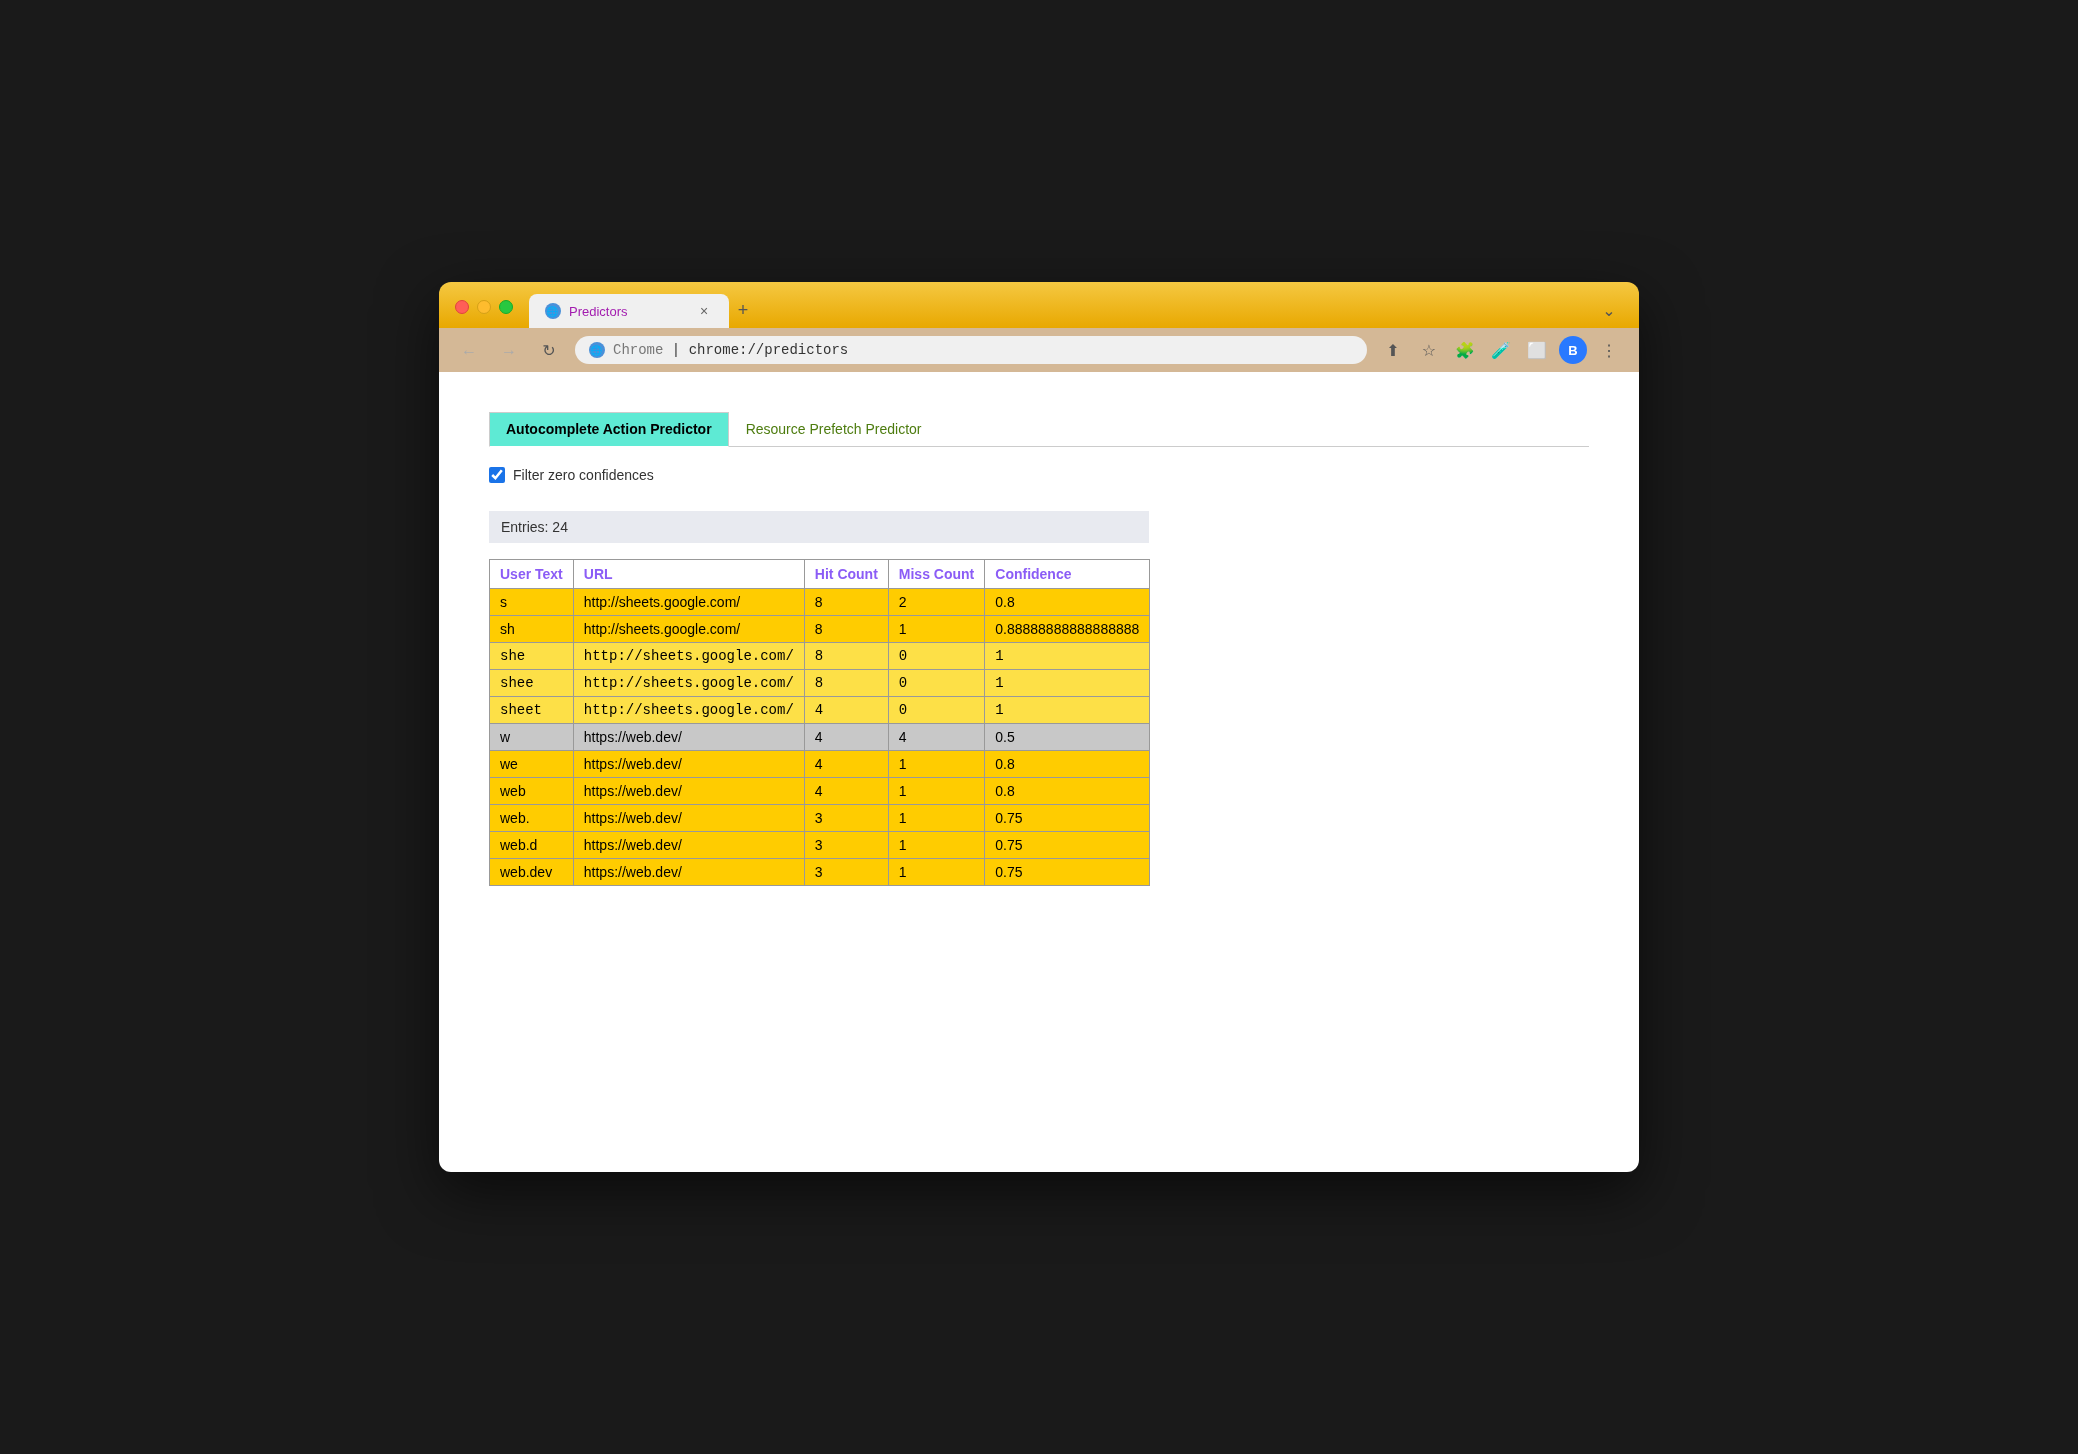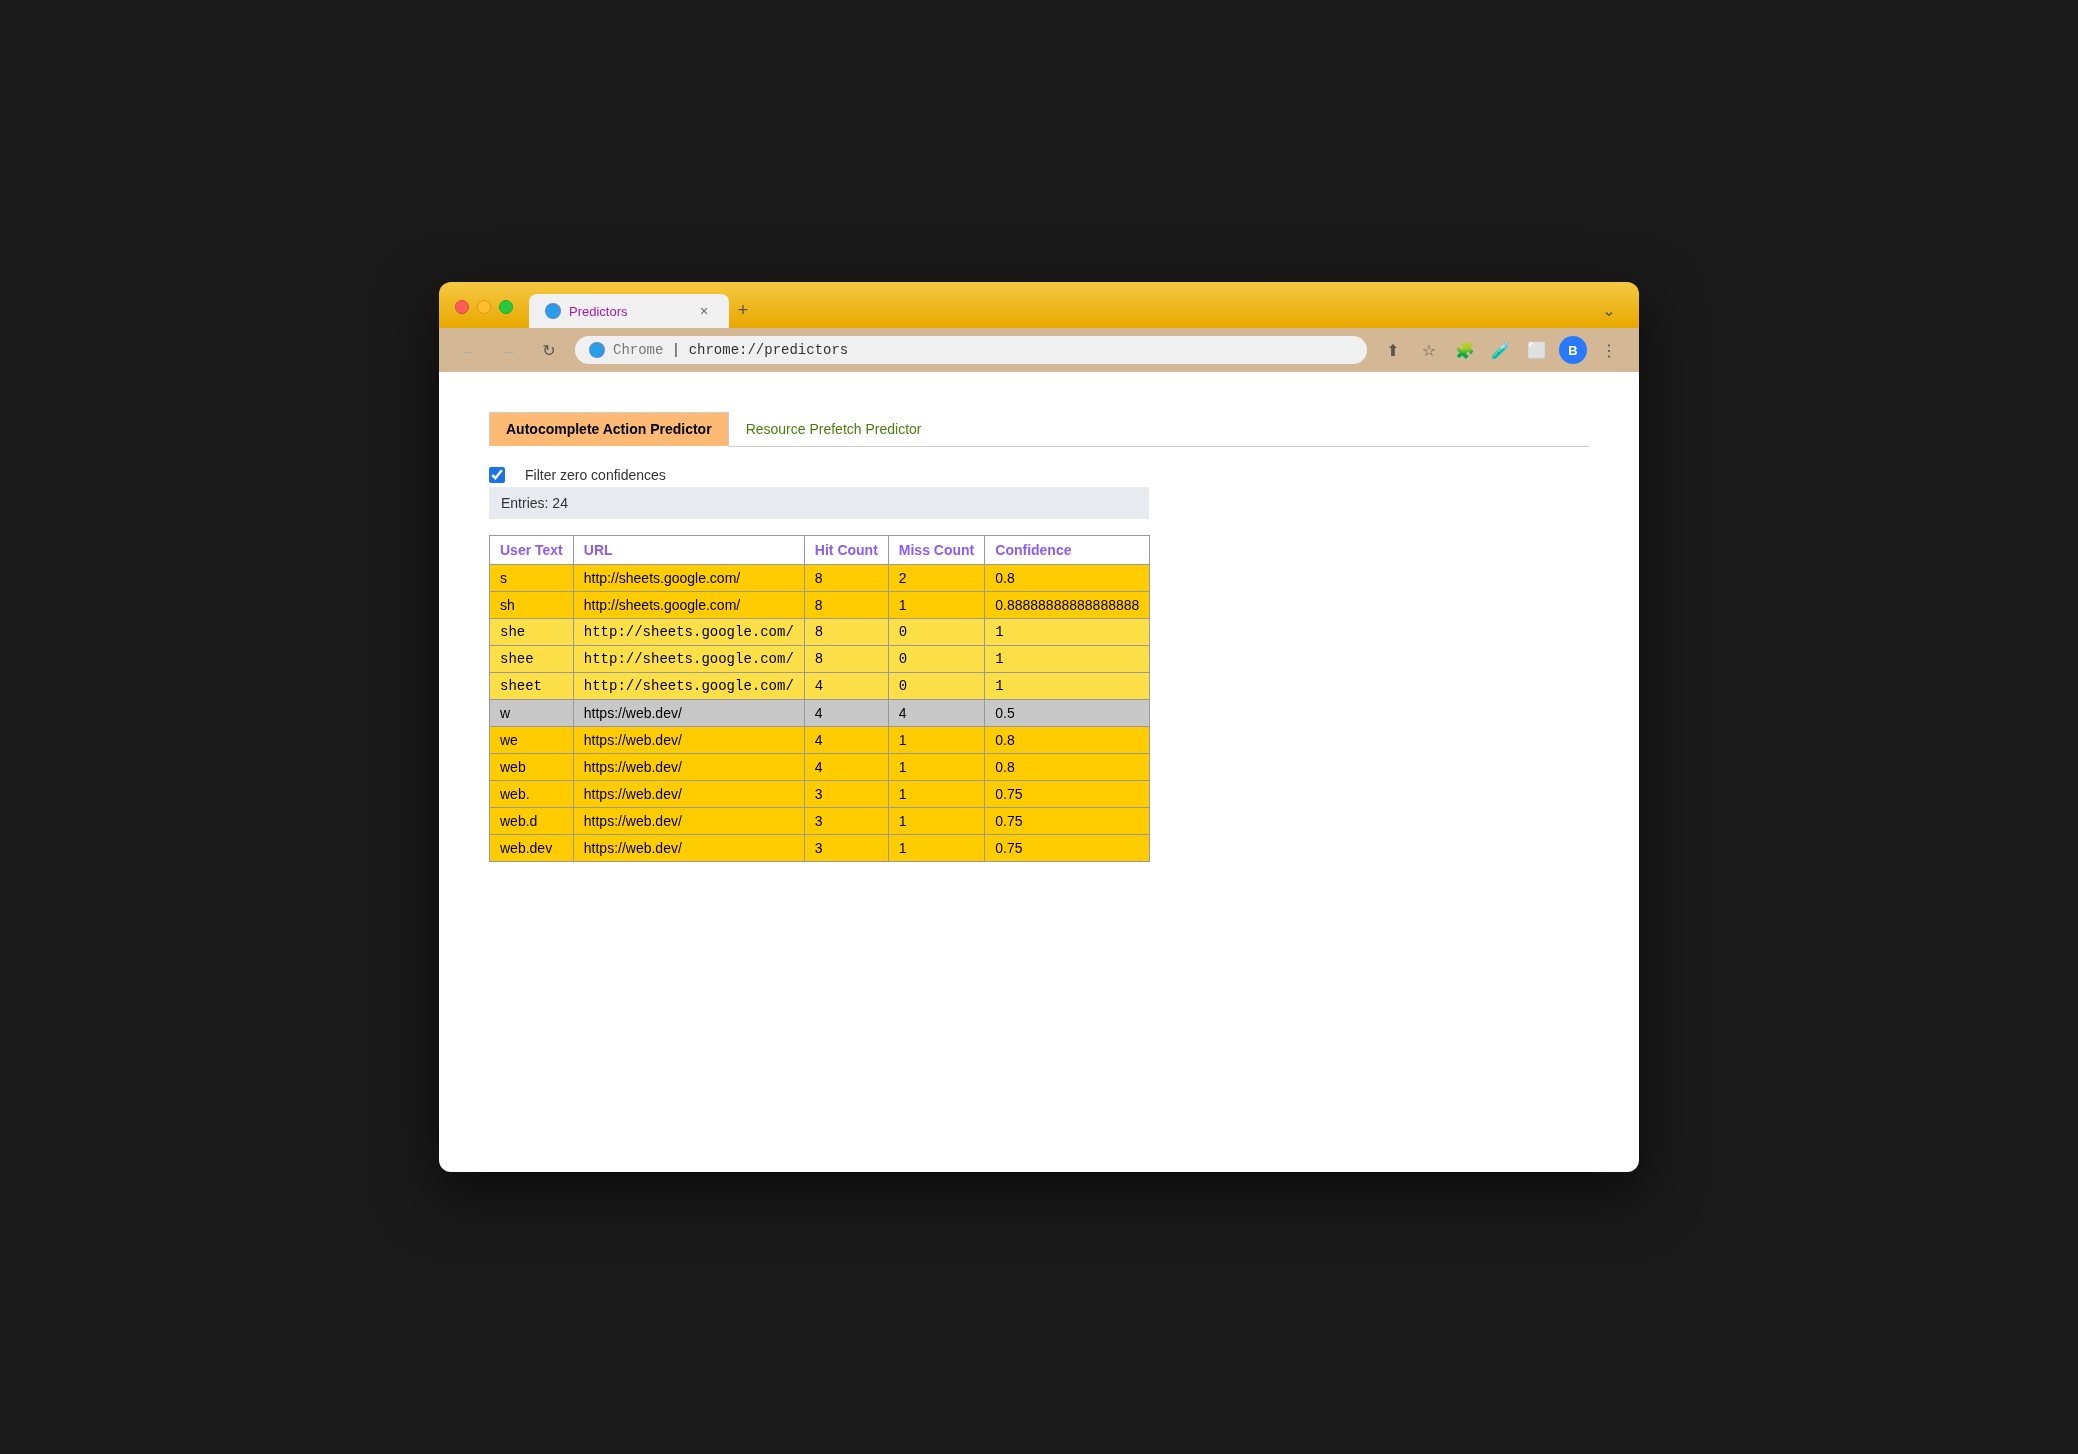--- a/index.html
+++ b/index.html
@@ -226,30 +226,30 @@
       color: #4d7c0f;
       border: 1px solid transparent;
     }
 
     .predictor-tab.active {
       font-weight: bold;
       color: #000;
       border: 1px solid #ccc;
       border-bottom: 1px solid white;
       margin-bottom: -1px;
-      background: #fdba74;
+      background: #5eead4;
       text-align: center;
     }
 
     
     .filter-row {
       display: flex;
       align-items: center;
-      gap: 20px;
-      margin-bottom: 4px;
+      gap: 8px;
+      margin-bottom: 28px;
     }
 
     .filter-checkbox {
       width: 16px;
       height: 16px;
       accent-color: #1a73e8;
     }
 
     .filter-label {
       font-size: 14px;

